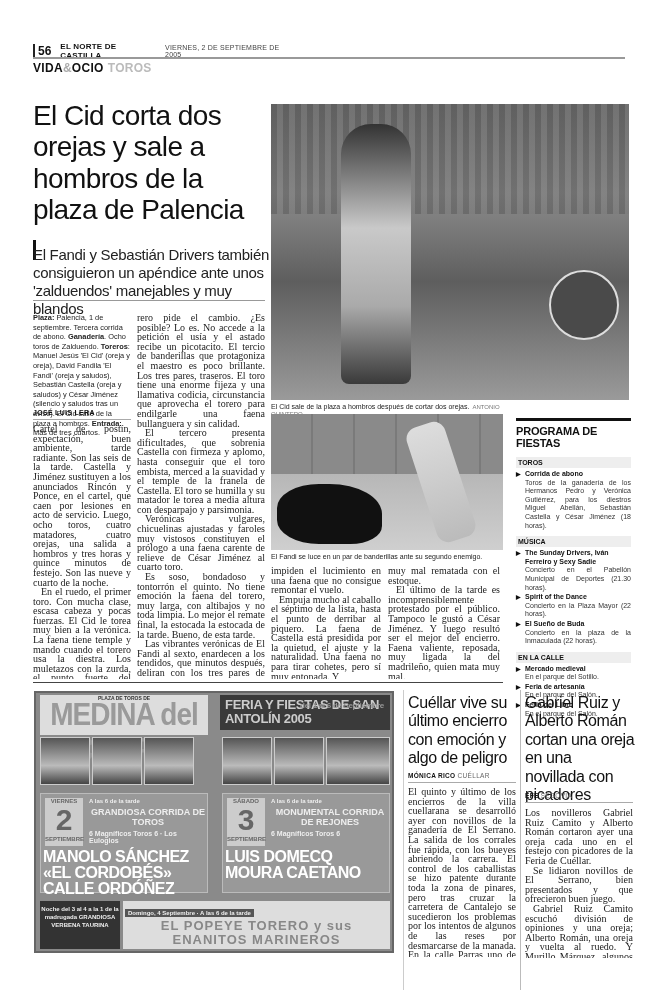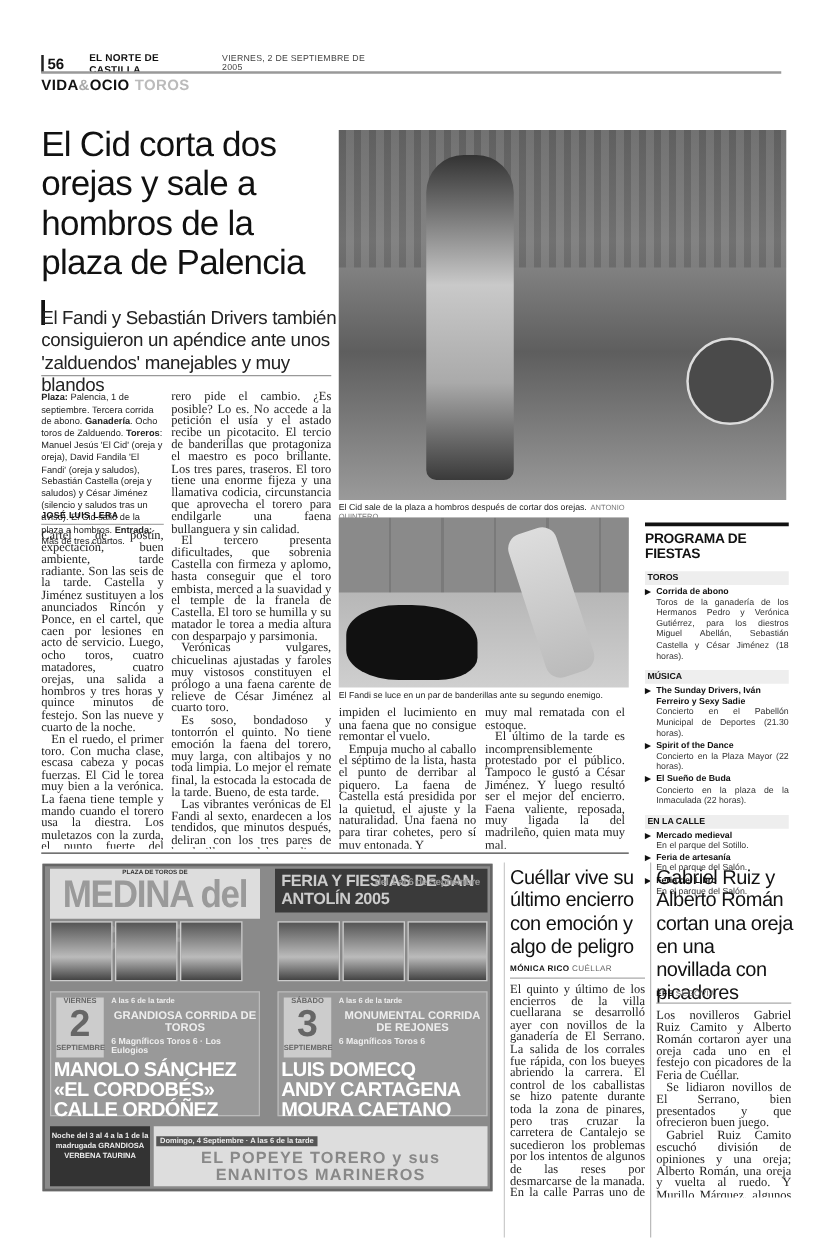--- a/index.html
+++ b/index.html
@@ -1,19 +1,19 @@
 <!DOCTYPE html>
 <html><head>
 <meta charset="utf-8">
 <style>
   *{box-sizing:border-box;margin:0;padding:0}
   html,body{width:650px;height:1006px;background:#fff;overflow:hidden}
   body{position:relative;font-family:"Liberation Serif",serif;color:#111}
   .abs{position:absolute}
-  .masthead{left:33px;top:44px;width:260px;height:14px;display:flex;align-items:center;gap:20px;border-left:2px solid #222;padding-left:3px}
+  .masthead{left:33px;top:44px;width:260px;height:14px;display:flex;align-items:center;gap:9px;border-left:2px solid #222;padding-left:3px}
   .pgnum{font:bold 12px "Liberation Sans",sans-serif}
   .paper{font:bold 8px "Liberation Sans",sans-serif;letter-spacing:.2px}
   .date{font:7px "Liberation Sans",sans-serif;color:#444;letter-spacing:.2px}
   .rule-top{left:33px;top:57px;width:592px;height:2px;background:#999}
   .section{left:33px;top:61px;font:bold 12px "Liberation Sans",sans-serif;letter-spacing:.3px}
   .section .amp{color:#aaa}
   .section .sub{color:#bbb;margin-left:4px}
   .headline{left:33px;top:100px;width:230px;font:500 28px/1.12 "Liberation Sans",sans-serif;letter-spacing:-.6px;color:#111}
   .bar{left:33px;top:240px;width:3px;height:20px;background:#111}
   .deck{left:33px;top:246px;width:236px;font:15px/1.2 "Liberation Sans",sans-serif;letter-spacing:-.3px;color:#222}
@@ -214,21 +214,20 @@
     <div class="badge">
       <div>SÁBADO</div>
       <div class="n">3</div>
       <div>SEPTIEMBRE</div>
     </div>
     <div class="time">A las 6 de la tarde</div>
     <div class="type">MONUMENTAL CORRIDA DE REJONES</div>
     <div class="sub">6 Magníficos Toros 6</div>
     <div class="names">
       <div>LUIS DOMECQ</div>
-      <div>ANDY CARTAGENA</div>
       <div>MOURA CAETANO</div>
     </div>
   </div>
 
   <div class="bottom">
     <div class="verbena">Noche del 3 al 4 a la 1 de la madrugada GRANDIOSA VERBENA TAURINA</div>
     <div class="popeye">
       <span class="line">Domingo, 4 Septiembre · A las 6 de la tarde</span>
       <div class="title">EL POPEYE TORERO y sus ENANITOS MARINEROS</div>
     </div>

